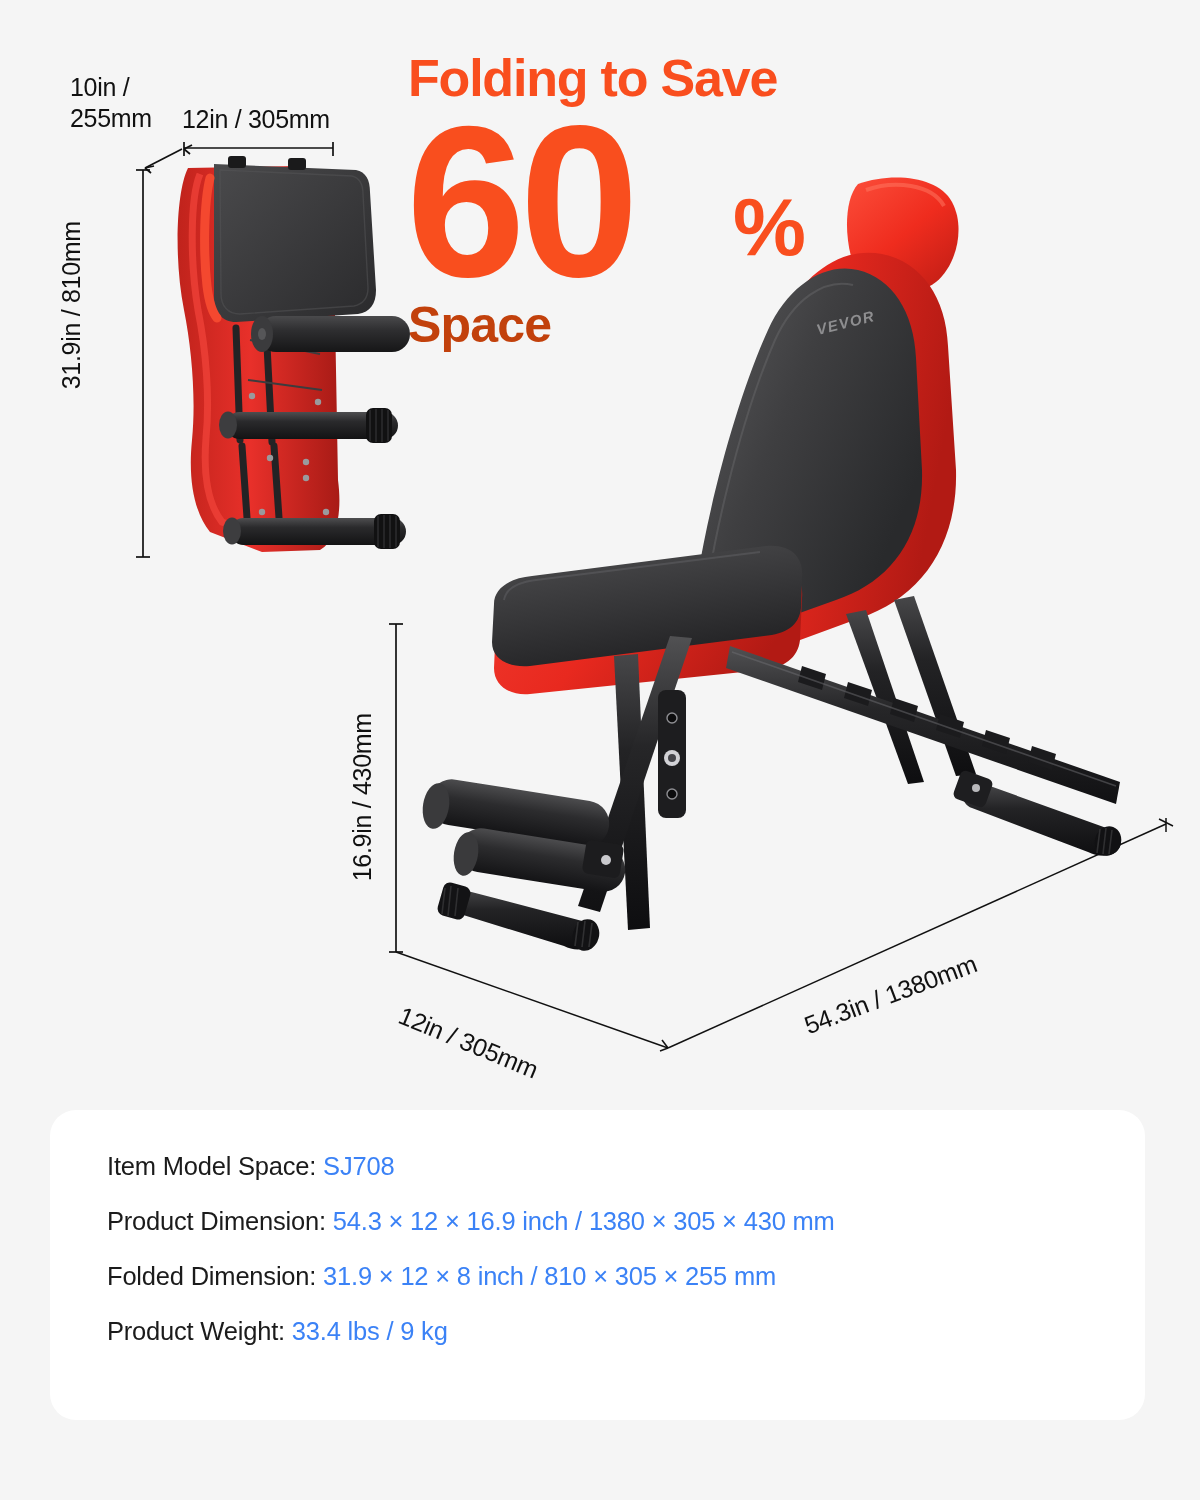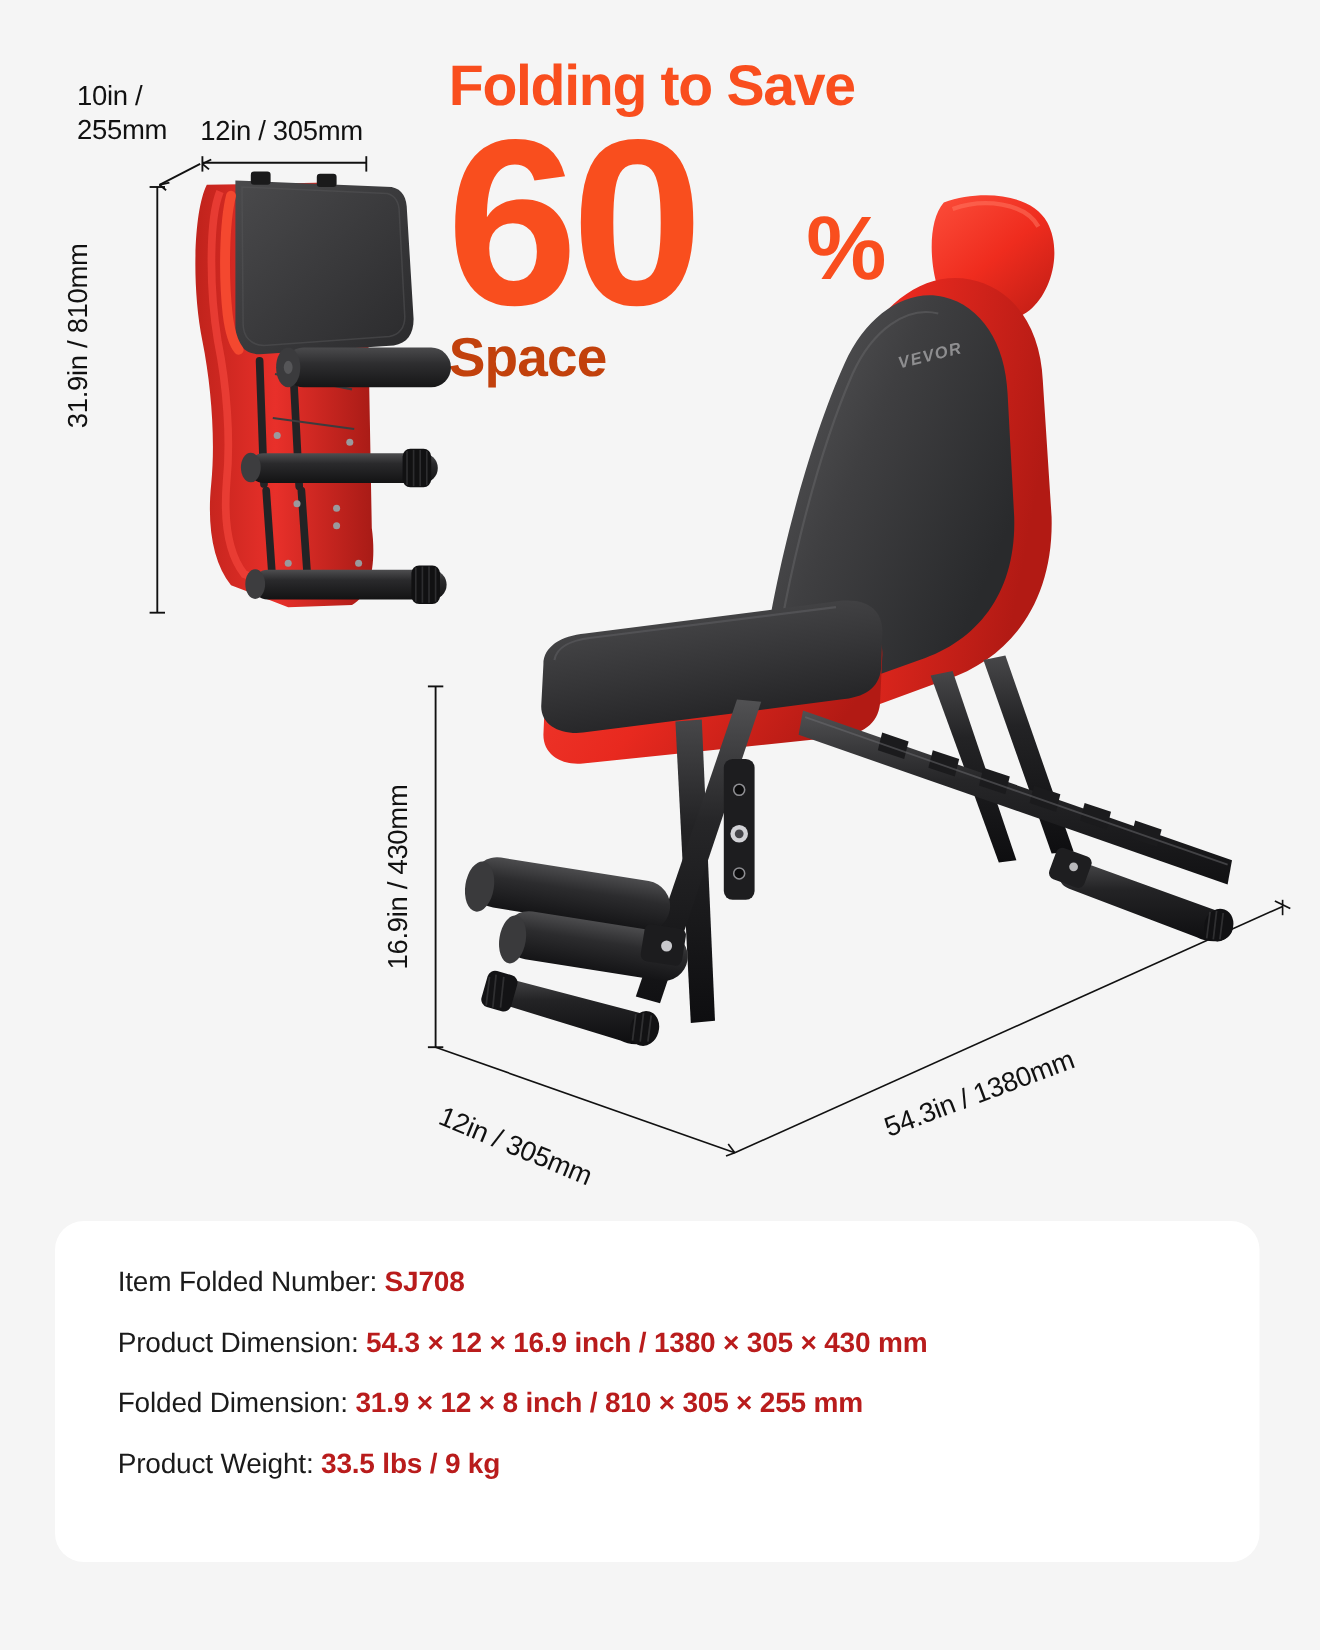--- a/index.html
+++ b/index.html
@@ -60,21 +60,21 @@
     position:absolute; left:50px; top:1110px;
     width:1095px; height:310px;
     background:#ffffff; border-radius:26px;
   }
   .spec-list { position:absolute; left:57px; top:42px; }
   .spec-row {
     font-size:25.5px; color:#1b1b1b; letter-spacing:-0.2px;
     margin-bottom:27px; line-height:1.1; white-space:nowrap;
   }
   .spec-row:last-child { margin-bottom:0; }
-  .spec-val { color:#b91c1c; font-weight:bold; }
+  .spec-val { color:#3b82f6; font-weight:normal; }
 </style>
 </head>
 <body>
 
 <div class="stage">
 
   <div class="headline">
     <div class="hl-top">Folding to Save</div>
     <div class="hl-mid">
       <span class="hl-80">60</span>
@@ -347,27 +347,27 @@
           <line x1="185" y1="751" x2="182" y2="777"></line>
           <line x1="192" y1="753" x2="189" y2="777"></line>
         </g>
       </g>
     </svg>
   </div>
 
   <div class="card">
     <div class="spec-list">
       <div class="spec-row">
-        <span>Item Folded Number: </span><span class="spec-val">SJ708</span>
+        <span>Item Model Space: </span><span class="spec-val">SJ708</span>
       </div>
       <div class="spec-row">
         <span>Product Dimension: </span><span class="spec-val">54.3 × 12 × 16.9 inch / 1380 × 305 × 430 mm</span>
       </div>
       <div class="spec-row">
         <span>Folded Dimension: </span><span class="spec-val">31.9 × 12 × 8 inch / 810 × 305 × 255 mm</span>
       </div>
       <div class="spec-row">
-        <span>Product Weight: </span><span class="spec-val">33.5 lbs / 9 kg</span>
+        <span>Product Weight: </span><span class="spec-val">33.4 lbs / 9 kg</span>
       </div>
     </div>
   </div>
 
 </div>
 
 </body></html>

